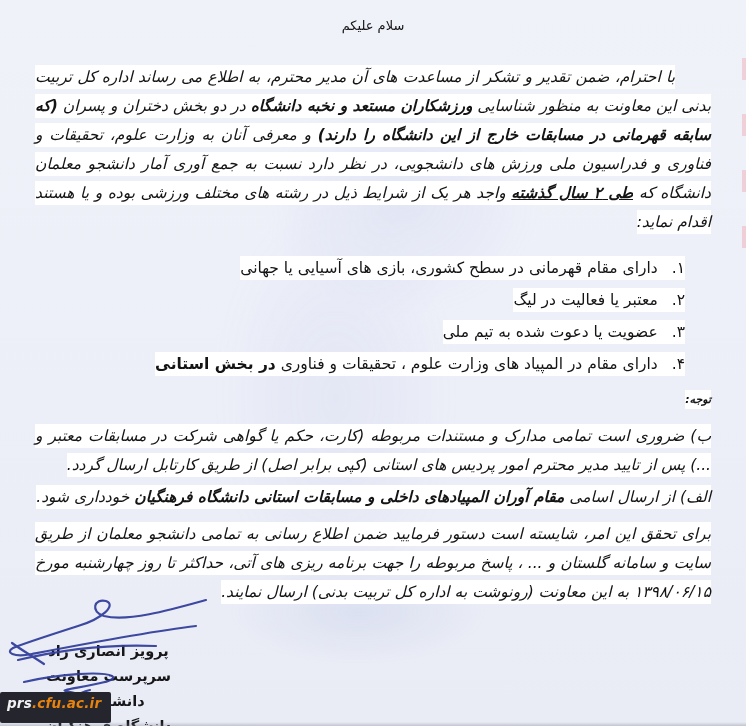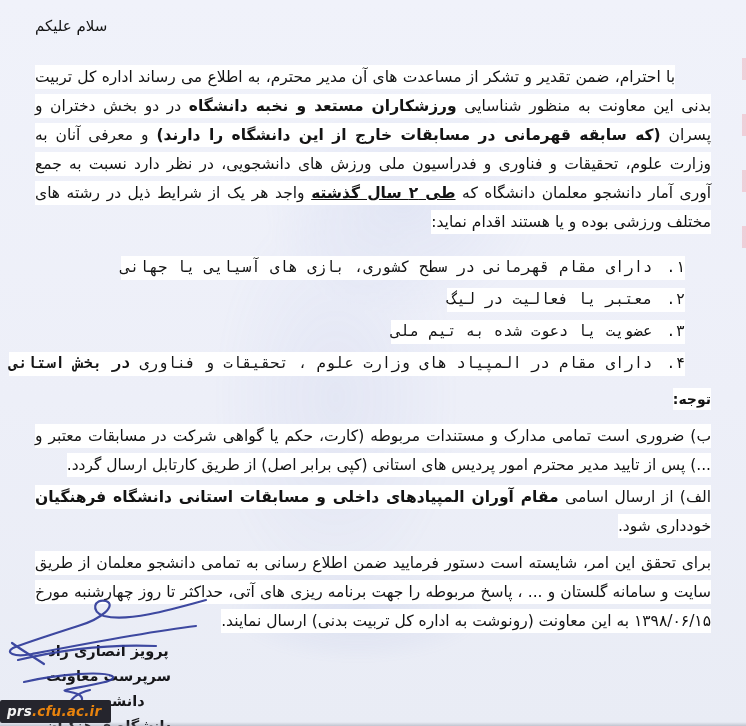--- a/index.html
+++ b/index.html
@@ -15,42 +15,42 @@
     position:absolute;left:160px;top:40px;width:440px;height:650px;pointer-events:none;
     background:
       radial-gradient(closest-side at 55% 25%, rgba(120,140,210,.10), transparent 70%),
       radial-gradient(closest-side at 40% 55%, rgba(120,140,210,.08), transparent 70%),
       radial-gradient(closest-side at 45% 88%, rgba(120,140,210,.13), transparent 65%);
     filter:blur(2px);
   }
   .edge-marks{position:absolute;right:0;top:58px;width:4px;height:195px;opacity:.55;
     background:repeating-linear-gradient(180deg, rgba(240,128,140,.55) 0 22px, transparent 22px 56px);}
   .content{position:relative;direction:rtl;padding:15px 35px 0 35px;font-size:15.5px;}
-  .para{margin:0;text-align:justify;line-height:29px;}
+  .para{margin:0;text-align:justify;line-height:29px;font-style:italic;}
   .w{background:#ffffff;padding:3px 0;-webkit-box-decoration-break:clone;box-decoration-break:clone;}
   .b{font-weight:bold;}
   .u{text-decoration:underline;}
-  .greeting{margin:0;text-align:left;line-height:22px;font-size:15px;}
+  .greeting{margin:0;text-align:center;line-height:22px;font-size:13px;}
   .p-intro{margin-top:26px;text-indent:36px;}
-  .conds{margin:20px 0 0;padding-right:26px;font-family:Liberation Mono, monospace;}
+  .conds{margin:20px 0 0;padding-right:26px;}
   .cond{line-height:23px;margin-bottom:9px;white-space:nowrap;}
   .cond .num{padding-left:14px;}
-  .note-h{margin-top:8px;font-size:14px;}
+  .note-h{margin-top:8px;font-size:11px;}
   .note-a{margin-top:3px;}
   .note-b{margin-top:8px;}
   .closing{margin-top:8px;}
   .thanks{margin-top:8px;}
   .sig{
     position:absolute;left:16px;top:639px;width:185px;direction:rtl;text-align:center;
     font-weight:bold;font-size:14.5px;line-height:25px;color:#17171a;
   }
   .ink{position:absolute;left:0;top:586px;pointer-events:none;}
   .badge{
     position:absolute;left:0;bottom:3px;direction:ltr;
-    background:#25252d;border-radius:2px;padding:3px 10px 4px 7px;
+    background:#25252d;border-radius:2px;padding:3px 10px 12px 7px;
     font-style:italic;font-weight:bold;font-size:13.5px;letter-spacing:.2px;
   }
   .badge .pfx{color:#f2f2f2;}
   .badge .sfx{color:#e8830d;}
 </style>
 </head>
 <body>
 
 <div class="page">
   <div class="watermark"></div>

